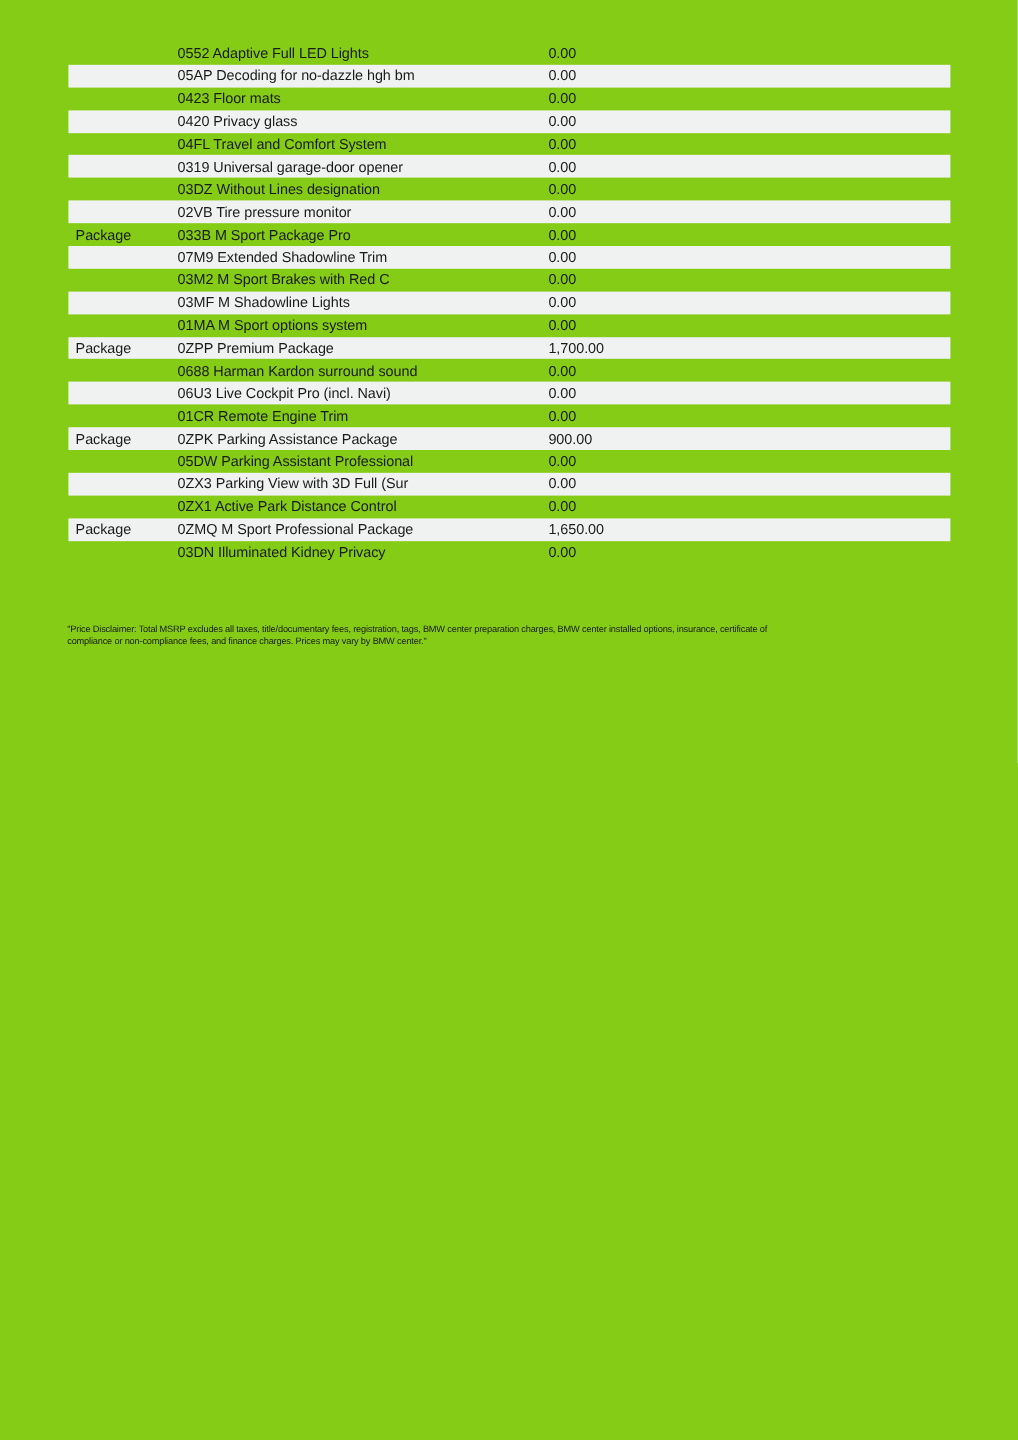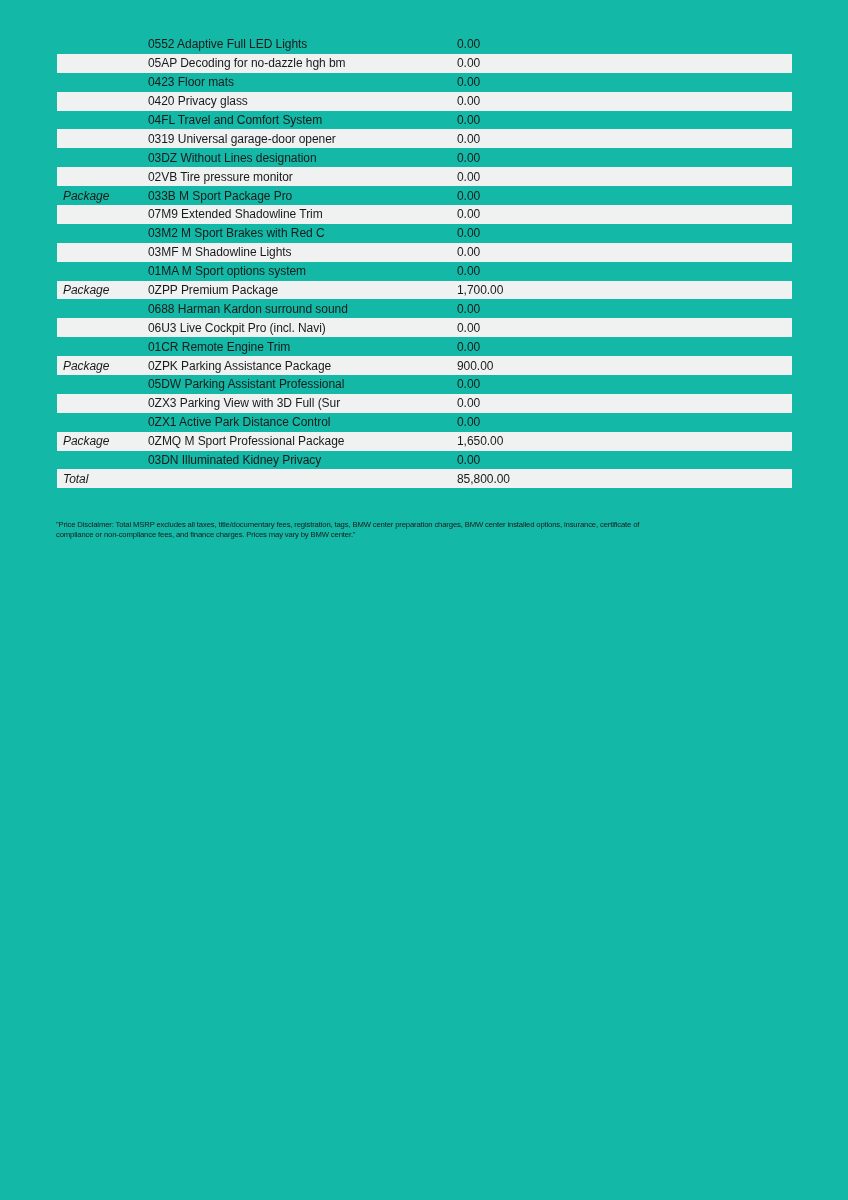--- a/index.html
+++ b/index.html
@@ -11,21 +11,21 @@
     position: relative;
     width: 848px;
     height: 1200px;
     font-family: "Liberation Sans", "DejaVu Sans", sans-serif;
     color: #1a1a1a;
     overflow: hidden;
   }
   .page {
     position: absolute;
     inset: 0;
-    background: #14b8a6;
+    background: #84cc16;
   }
   .options-table {
     position: absolute;
     left: 57px;
     top: 35px;
     width: 735px;
   }
   .row {
     position: relative;
     height: 18.9px;
@@ -34,21 +34,21 @@
   .row:nth-child(even) {
     background: #f0f1f1;
   }
   .row span {
     position: absolute;
     top: 50%;
     transform: translateY(-50%);
     white-space: nowrap;
     letter-spacing: -0.05px;
   }
-  .cat   { left: 6px; font-style: italic; }
+  .cat   { left: 6px; }
   .desc  { left: 91px; }
   .price { left: 400px; width: 150px; text-align: left; }
   .disclaimer {
     position: absolute;
     left: 56px;
     top: 520px;
     width: 740px;
     font-size: 7.7px;
     line-height: 10px;
     letter-spacing: -0.15px;
@@ -193,25 +193,20 @@
     <span class="price">1,650.00</span>
   </div>
 
   <div class="row">
     <span class="cat"></span>
     <span class="desc">03DN Illuminated Kidney Privacy</span>
     <span class="price">0.00</span>
   </div>
 
 
-  <div class="row">
-    <span class="cat">Total</span>
-    <span class="desc"></span>
-    <span class="price">85,800.00</span>
-  </div>
 </div>
 
   <div class="disclaimer">
     <div>"Price Disclaimer: Total MSRP excludes all taxes, title/documentary fees, registration, tags, BMW center preparation charges, BMW center installed options, insurance, certificate of</div>
     <div>compliance or non-compliance fees, and finance charges. Prices may vary by BMW center."</div>
   </div>
 
 </div>
 
 </body></html>

